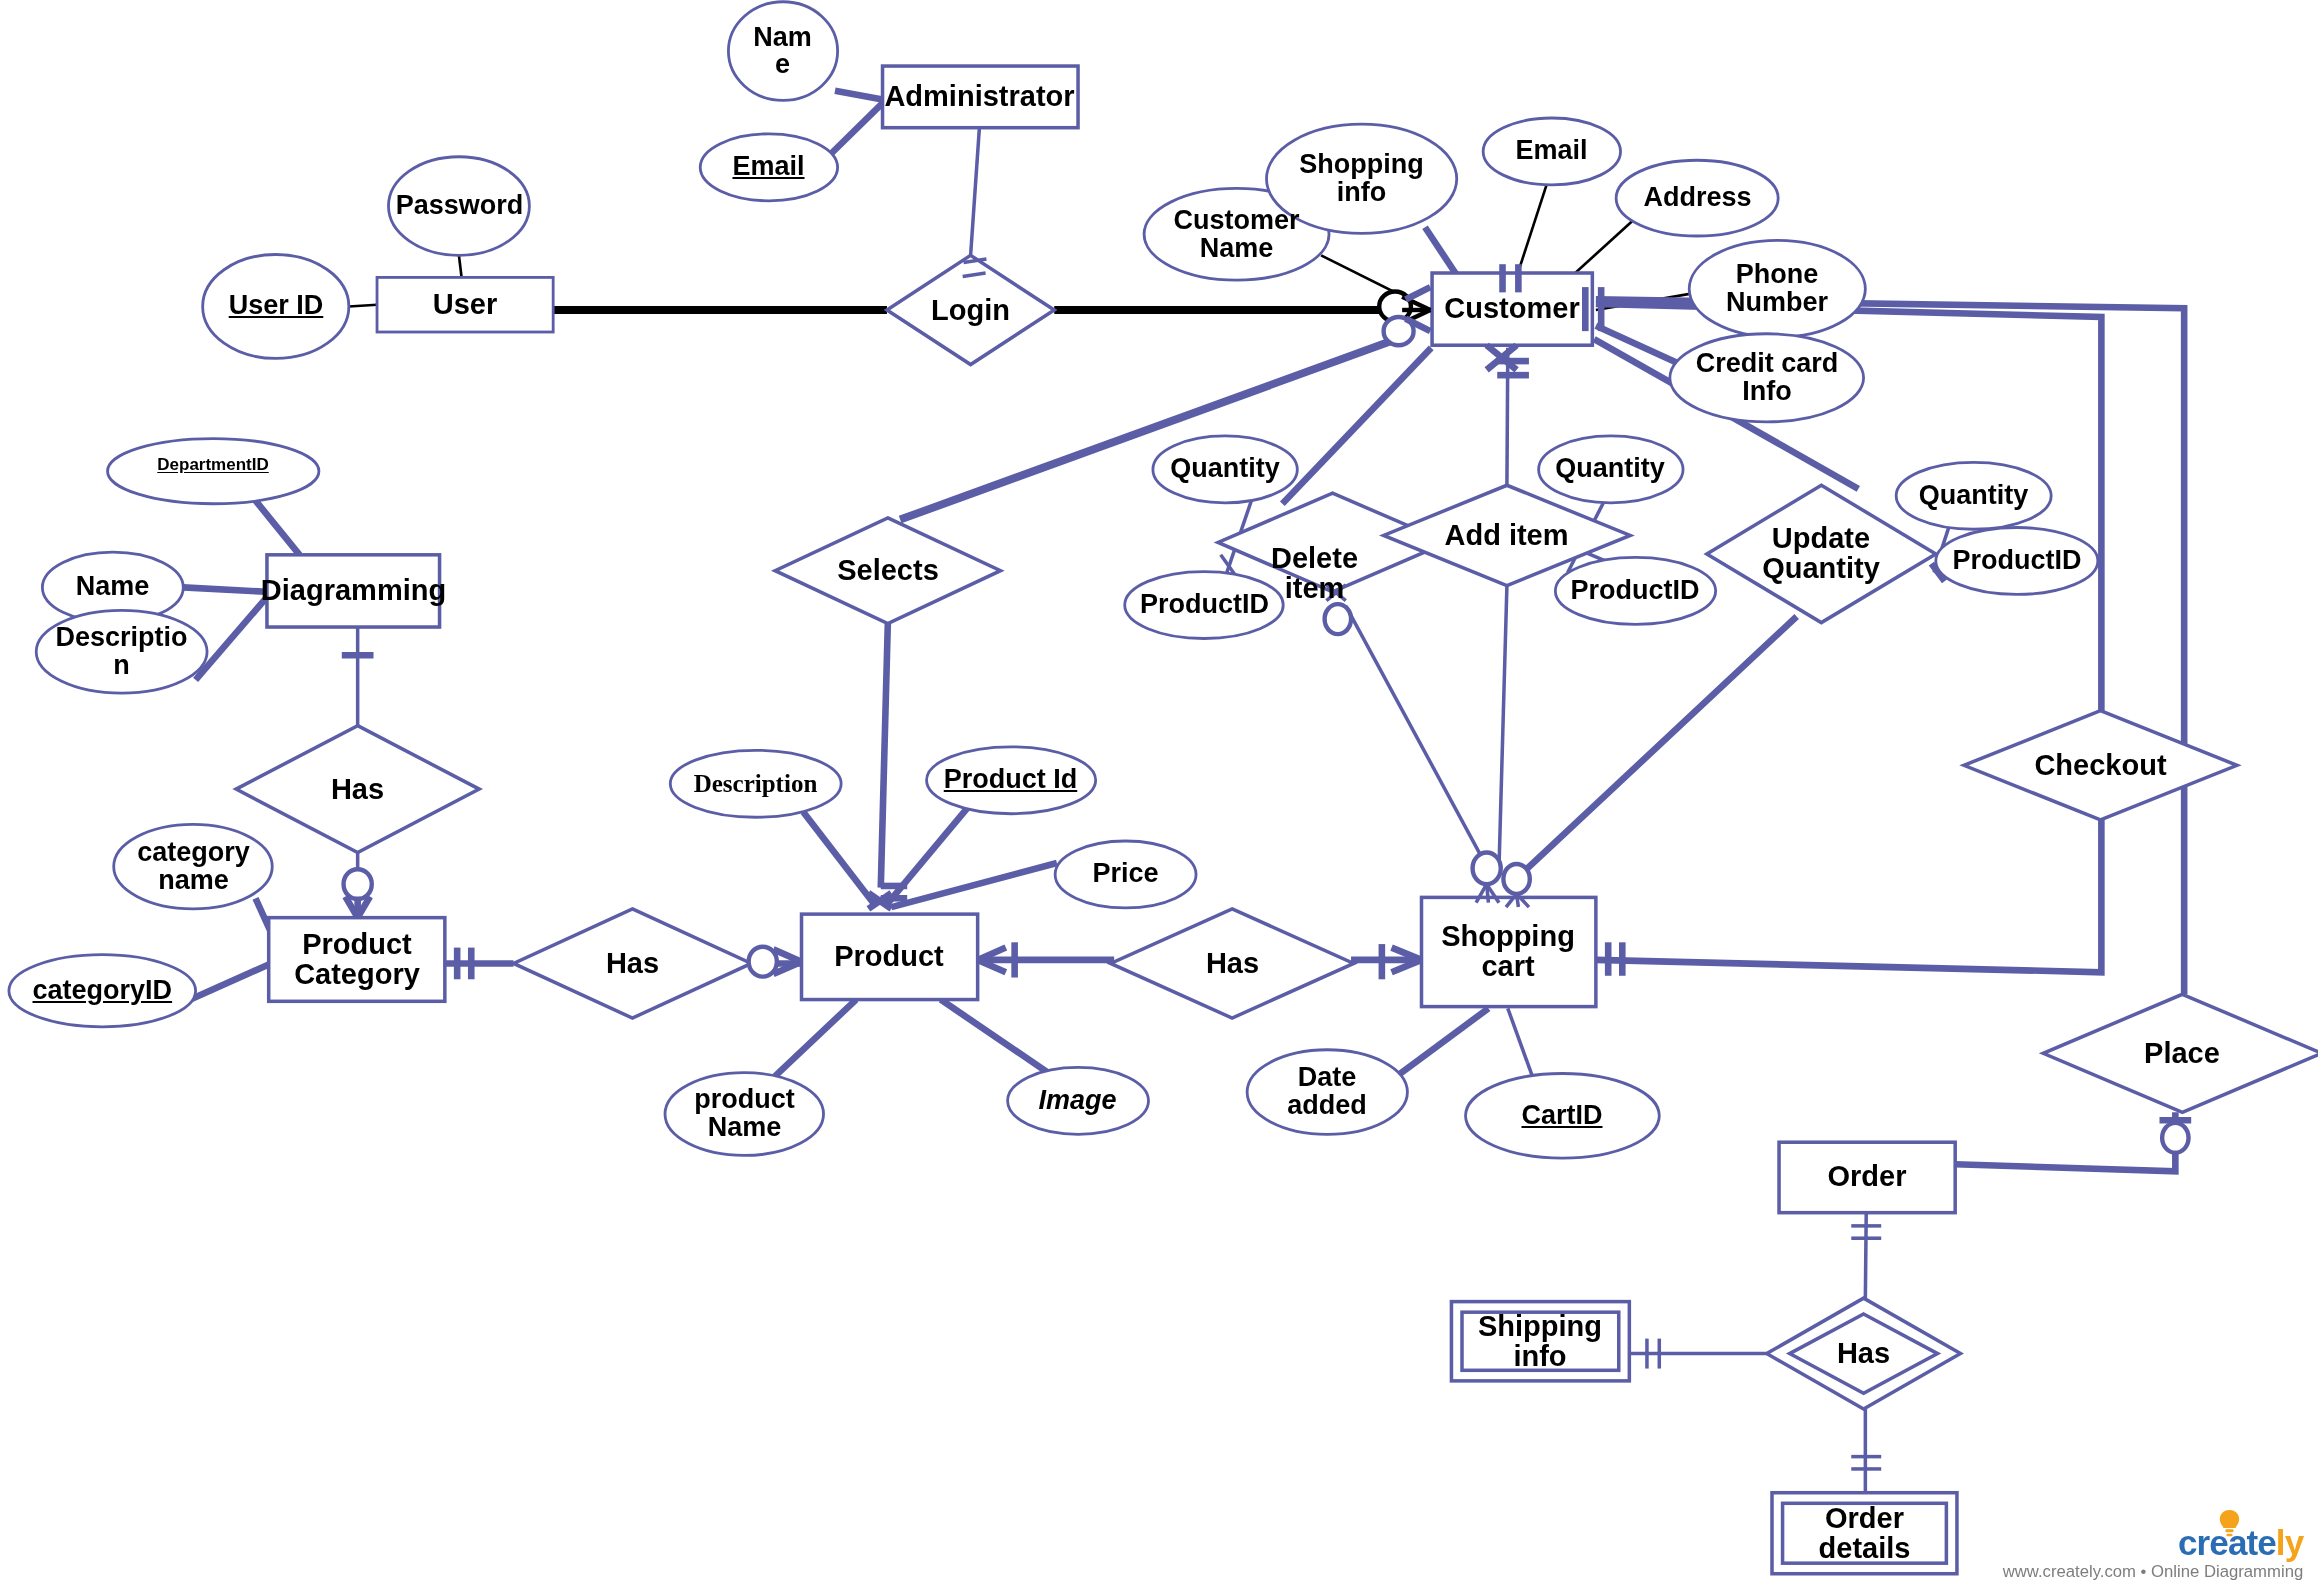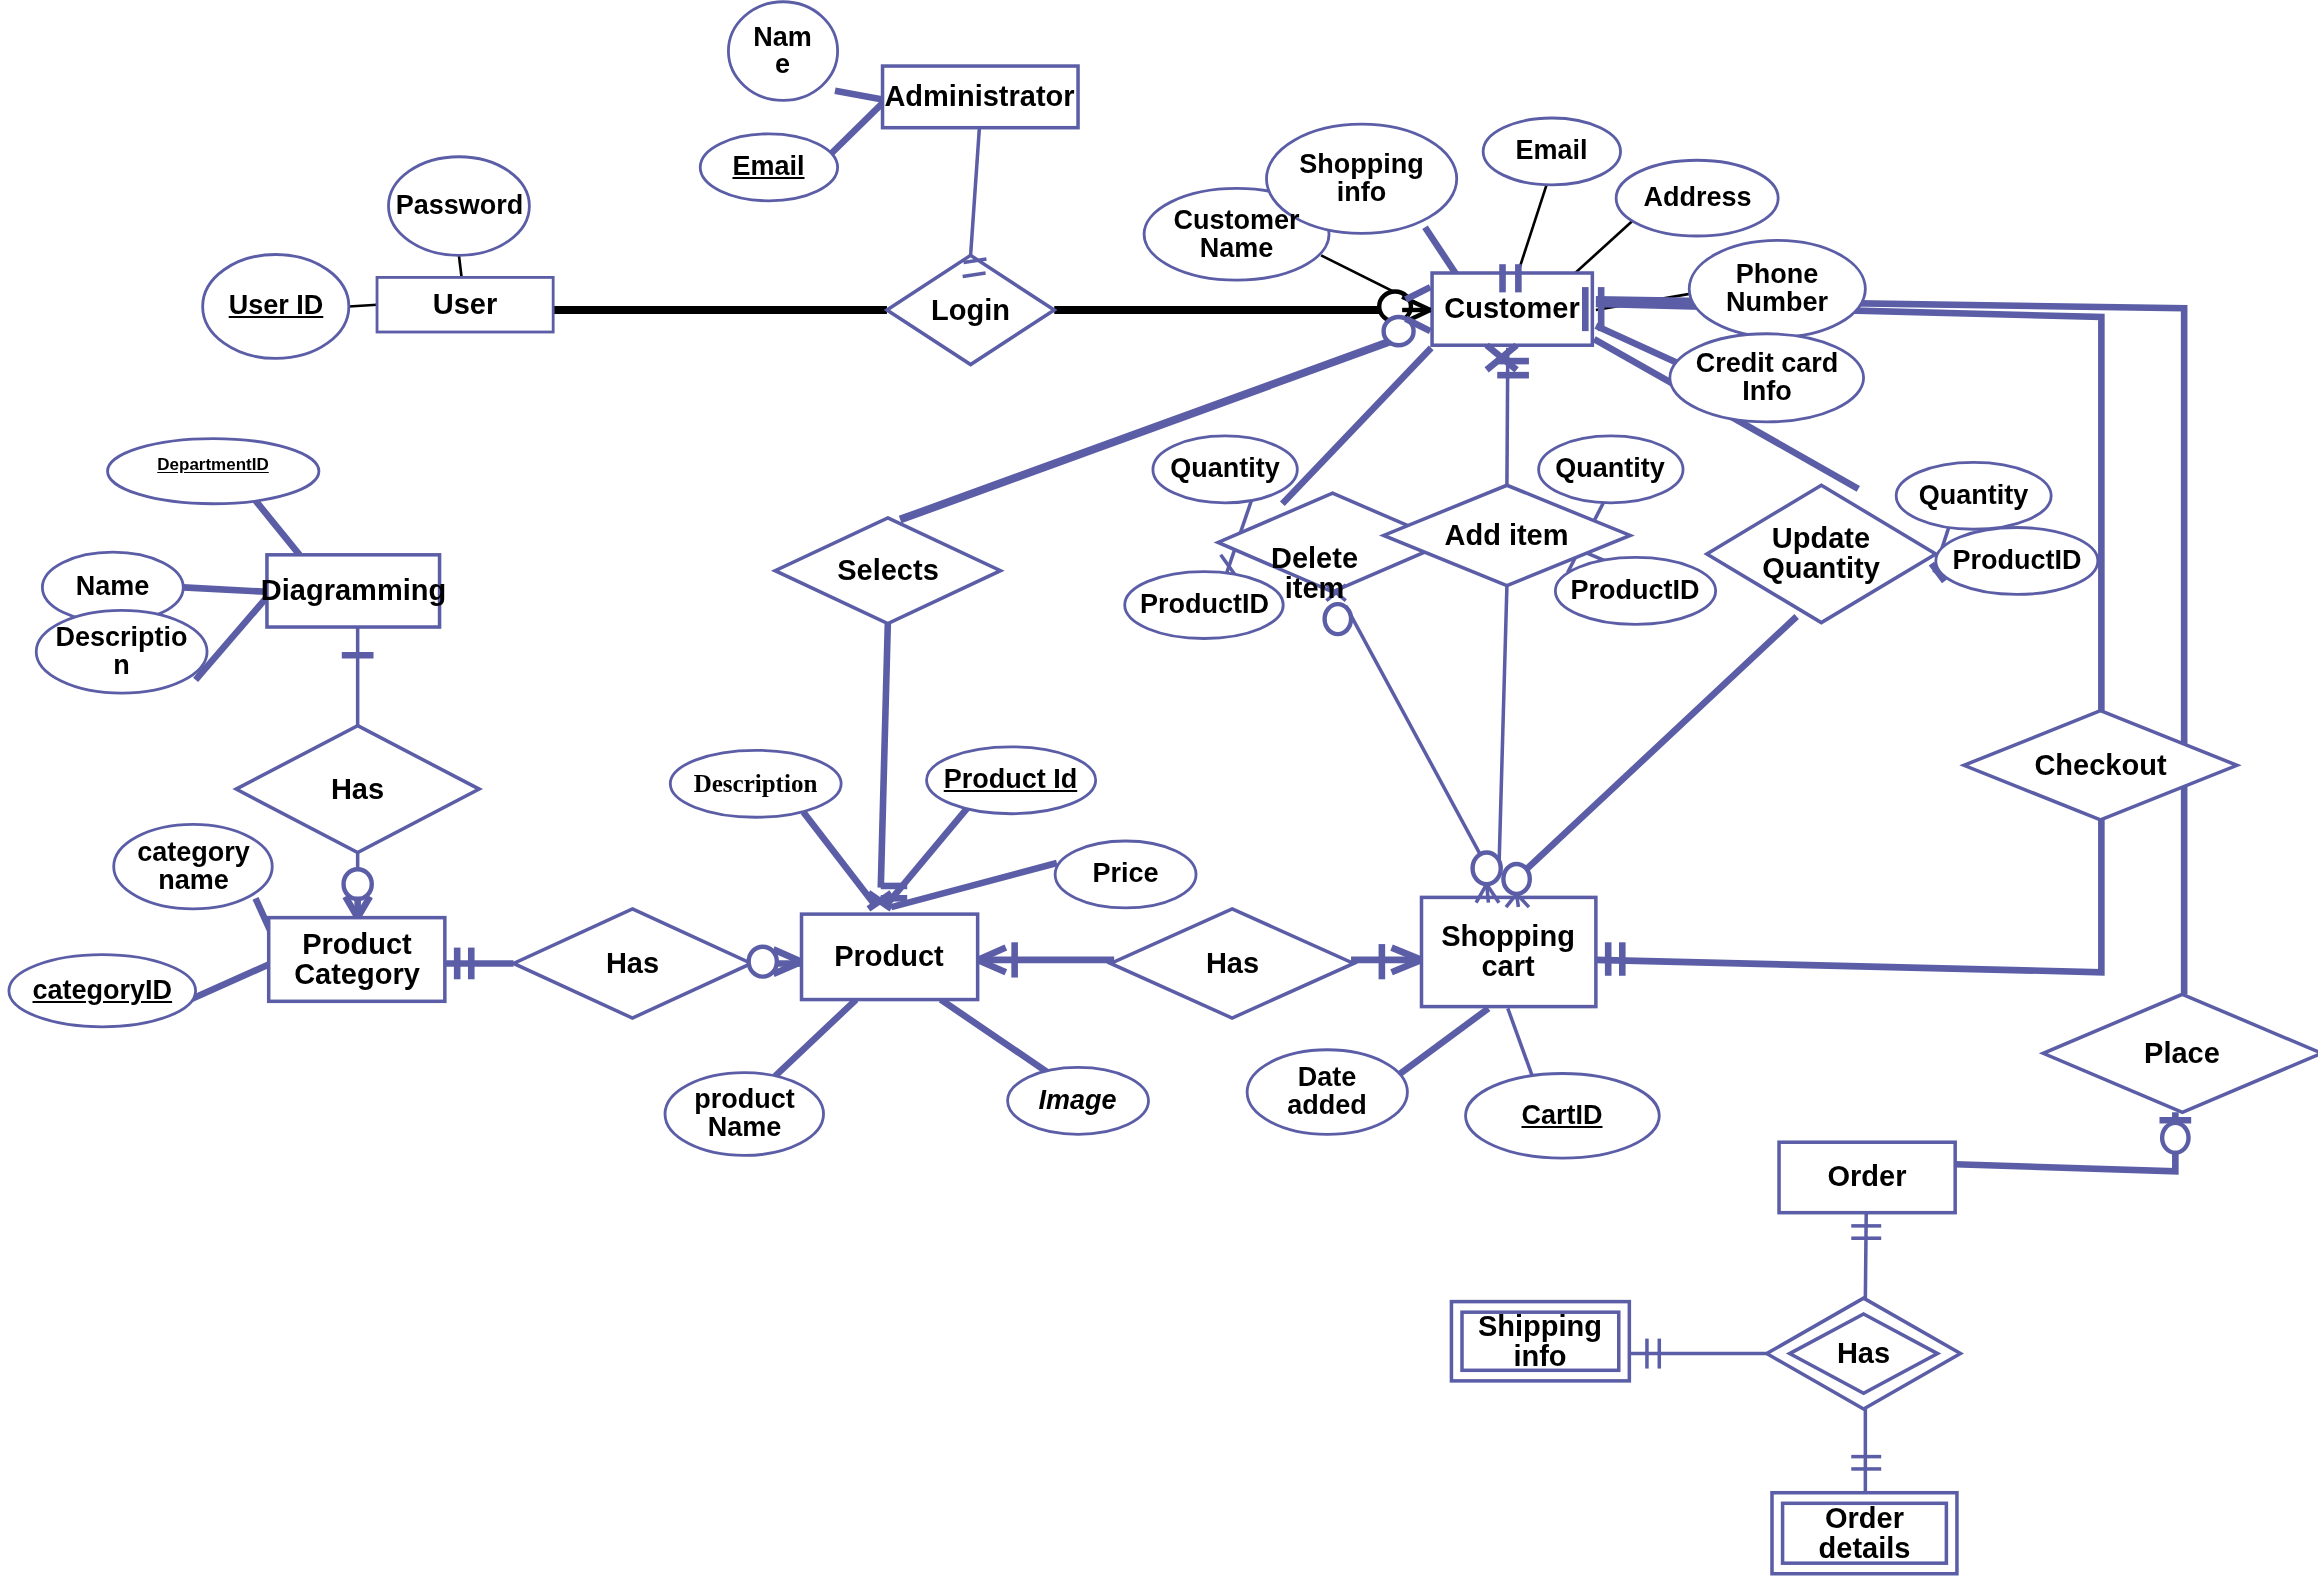--- a/index.html
+++ b/index.html
@@ -408,15 +408,24 @@
   <div class="lbl" style="left:1125px;top:584px;width:159px;height:42px;font-size:27px;">ProductID</div>
   <div class="lbl" style="left:1538px;top:448px;width:144px;height:42px;font-size:27px;">Quantity</div>
   <div class="lbl" style="left:1555px;top:570px;width:160px;height:42px;font-size:27px;">ProductID</div>
   <div class="lbl" style="left:1896px;top:475px;width:155px;height:42px;font-size:27px;">Quantity</div>
   <div class="lbl" style="left:1936px;top:540px;width:162px;height:42px;font-size:27px;">ProductID</div>
 
   <div class="lbl" style="left:1247px;top:1060px;width:160px;height:63px;font-size:27px;">Date
 added</div>
   <div class="lbl u" style="left:1465px;top:1095px;width:194px;height:42px;font-size:27px;">CartID</div>
 
+  <div id="brand">
+    <svg class="bulb" viewBox="0 0 26 34" xmlns="http://www.w3.org/2000/svg">
+      <path d="M13 1 C6 1 2 6 2 11.5 C2 16 5 18.5 6.2 21.5 L19.8 21.5 C21 18.5 24 16 24 11.5 C24 6 20 1 13 1 Z" fill="#f5a31a"></path>
+      <rect x="8.5" y="23" width="9" height="3.4" rx="1.2" fill="#f5a31a"></rect>
+      <rect x="9.6" y="28" width="6.8" height="3" rx="1.2" fill="#f5a31a"></rect>
+    </svg>
+    <div class="wordmark"><span class="c1">creat</span><span class="c1">e</span><span class="c2">ly</span></div>
+    <div class="tagline">www.creately.com • Online Diagramming</div>
+  </div>
 
 </div>
 
 
 </body></html>

